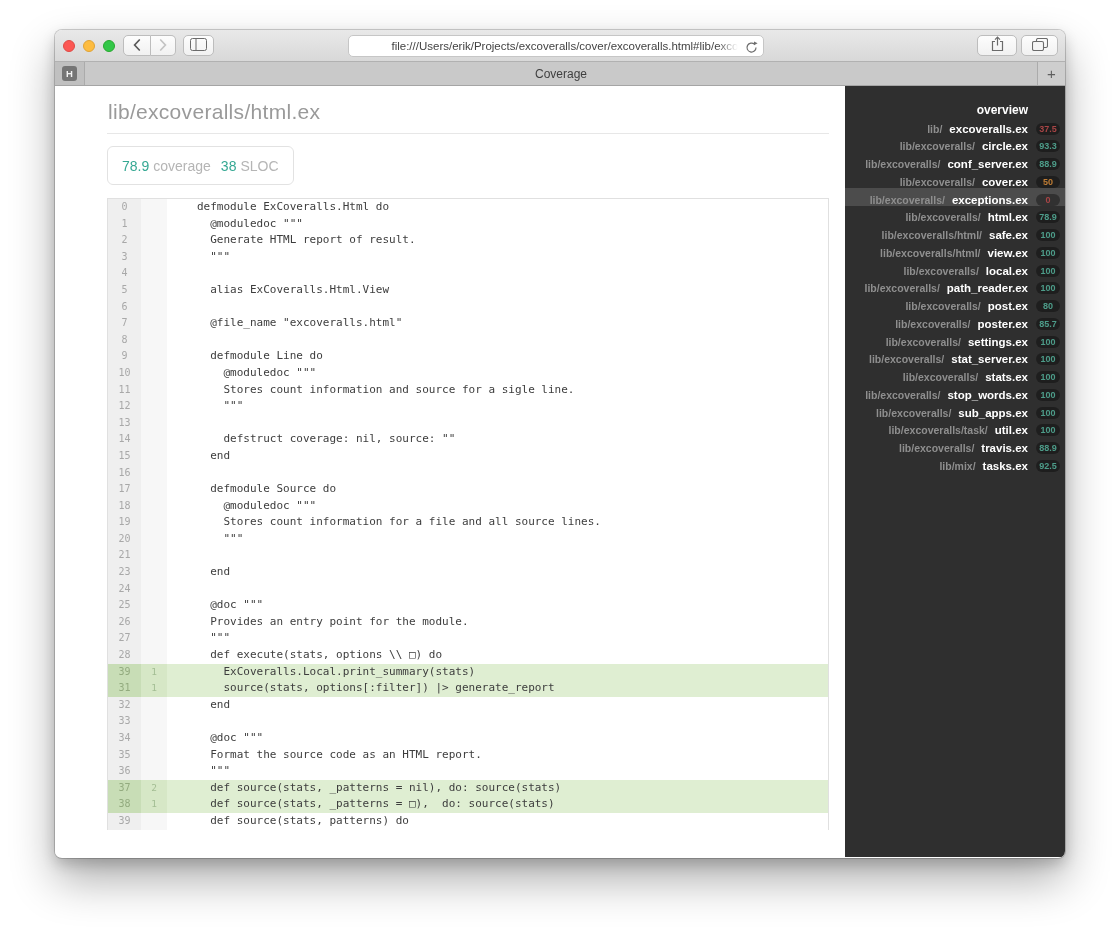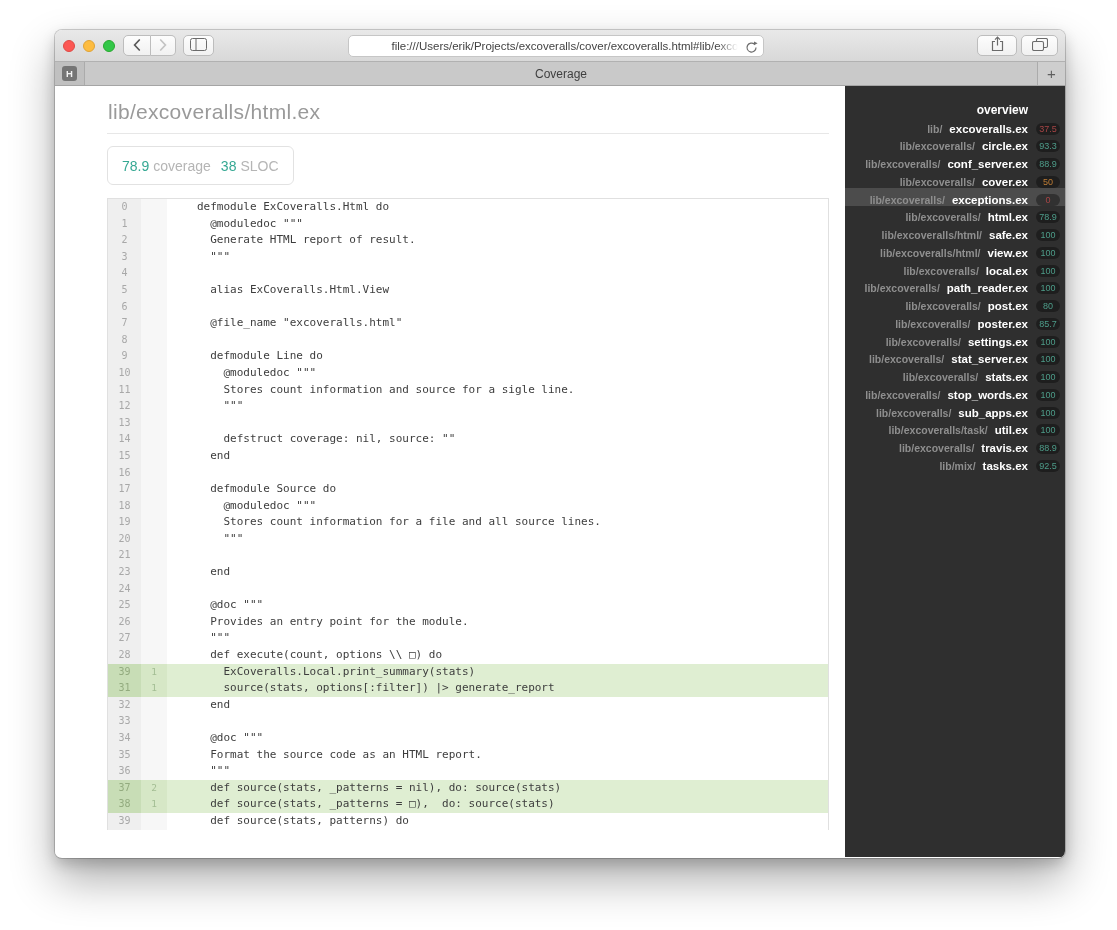--- a/index.html
+++ b/index.html
@@ -67,21 +67,21 @@
 
   
   .sidebar{width:220px;background:#2f2f2f;flex:none;padding-top:13px;overflow:hidden;}
   .srow{height:17.75px;display:flex;align-items:flex-end;justify-content:flex-end;
         cursor:pointer;}
   .srow.selected{background:var(--selected-row);}
   .sprefix{color:#8f8f8f;font-size:10.5px;font-weight:bold;margin-right:7px;white-space:nowrap;}
   .sname{color:#ffffff;font-size:11.5px;font-weight:bold;white-space:nowrap;}
   .spillcol{width:34px;flex:none;display:flex;justify-content:center;margin-left:3px;}
   .spill{min-width:24px;padding:1px 3px;border-radius:7px;background:rgba(0,0,0,0.35);
-         font-size:9px;font-weight:normal;text-align:center;line-height:10px;}
+         font-size:9px;font-weight:bold;text-align:center;line-height:10px;}
   .spill.high{color:var(--pct-green);}
   .spill.low{color:var(--pct-red);}
   .spill.mid{color:var(--pct-orange);}
   .spill.empty{visibility:hidden;}
   .srow.overview .sname{font-size:12px;}
 </style>
 </head>
 <body>
 
 <div class="window">
@@ -327,21 +327,21 @@
 
   <div class="crow">
     <span class="cnum">27</span>
     <span class="chits"></span>
     <span class="csrc">  """</span>
   </div>
 
   <div class="crow">
     <span class="cnum">28</span>
     <span class="chits"></span>
-    <span class="csrc">  def execute(count, options \\ □) do</span>
+    <span class="csrc">  def execute(stats, options \\ □) do</span>
   </div>
 
   <div class="crow covered">
     <span class="cnum">39</span>
     <span class="chits">1</span>
     <span class="csrc">    ExCoveralls.Local.print_summary(stats)</span>
   </div>
 
 
   <div class="crow covered">

